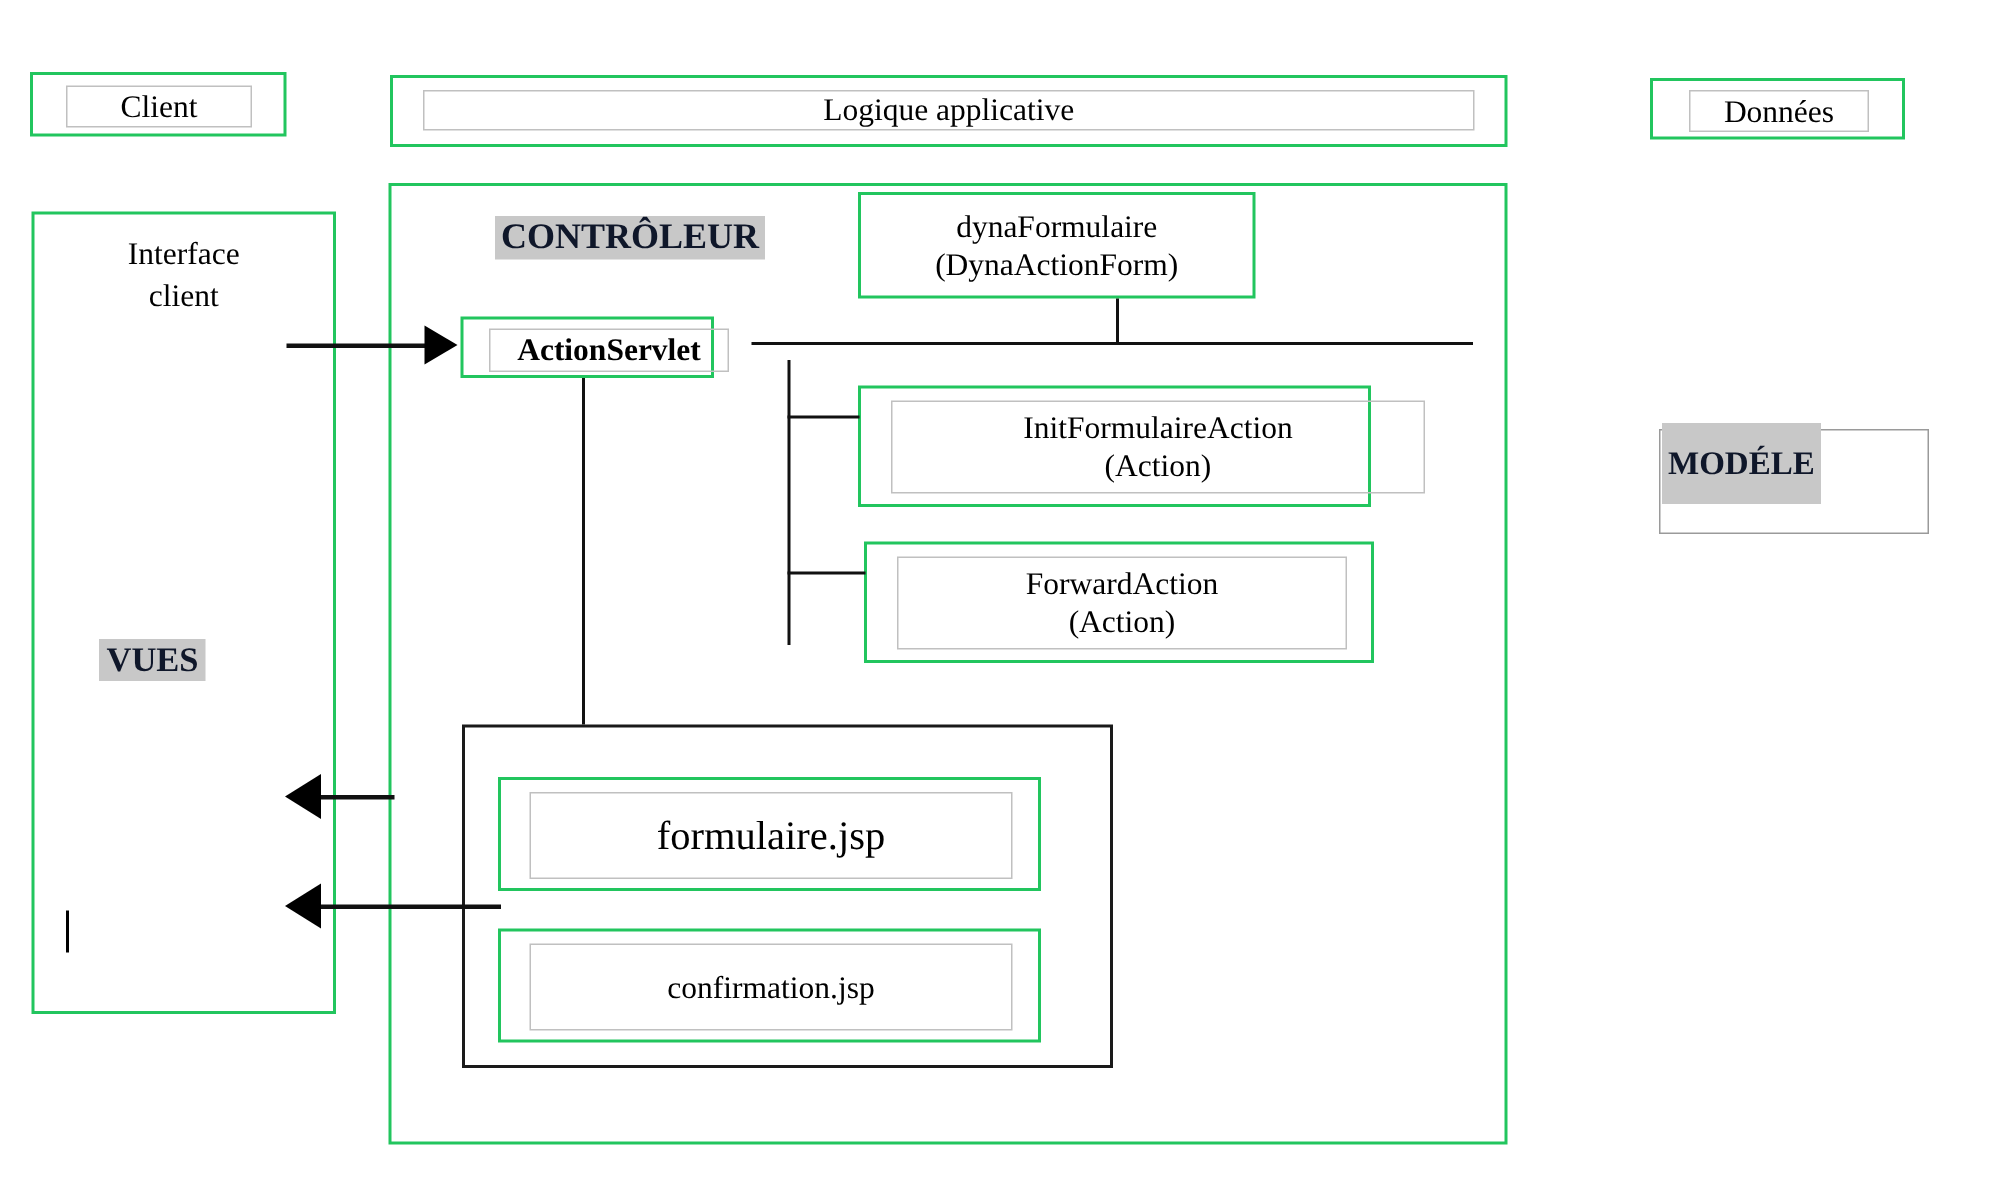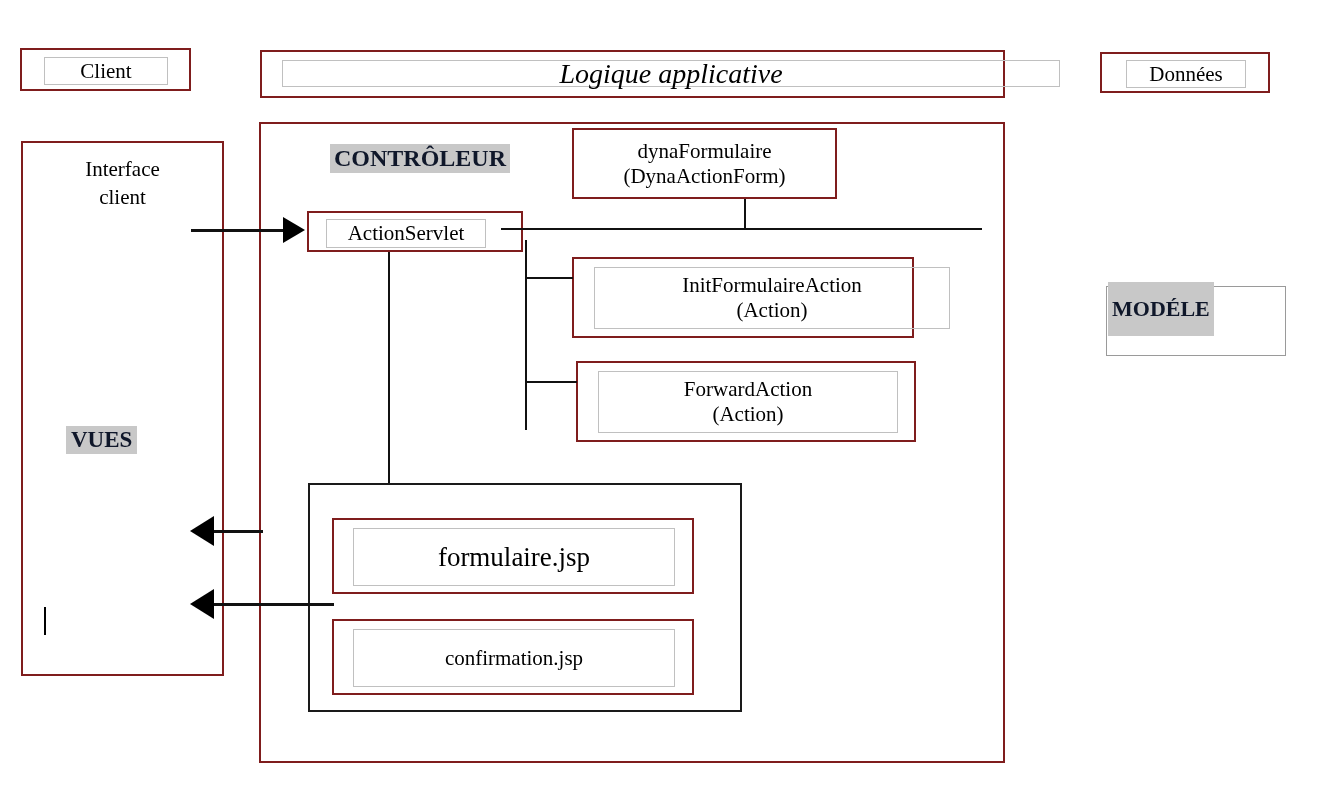--- a/index.html
+++ b/index.html
@@ -5,33 +5,33 @@
   html,body{margin:0;padding:0;background:#ffffff;}
   body{
     width:1334px;height:791px;position:relative;overflow:hidden;
     font-family:"Liberation Serif","DejaVu Serif",serif;
     color:#000000;
   }
   #stage{position:absolute;left:0;top:0;width:1334px;height:791px;}
 
   
   .box{position:absolute;box-sizing:border-box;background:#ffffff;}
-  .outer{border:2px solid #7f1d1d;}
+  .outer{border:2px solid #22c55e;}
   .outer-thin{border:1px solid #9a9a9a;}
   .inner{position:absolute;box-sizing:border-box;border:1px solid #c0c0c0;
          display:flex;align-items:center;justify-content:center;text-align:center;}
   .plain{display:flex;align-items:center;justify-content:center;text-align:center;}
   .lbl{line-height:1.18;white-space:pre-line;}
 
   
   #client-box{left:20px;top:48px;width:171px;height:43px;}
   #client-inner{left:22px;top:7px;width:124px;height:28px;font-size:21px;}
 
   #logic-box{left:260px;top:50px;width:745px;height:48px;}
-  #logic-inner{left:20px;top:8px;width:778px;height:27px;font-size:28px;font-style:italic;}
+  #logic-inner{left:20px;top:8px;width:701px;height:27px;font-size:21px;}
 
   #donnees-box{left:1100px;top:52px;width:170px;height:41px;}
   #donnees-inner{left:24px;top:6px;width:120px;height:28px;font-size:21px;}
 
   
   #app-container{left:259px;top:122px;width:746px;height:641px;}
   #client-panel{left:21px;top:141px;width:203px;height:535px;}
   #client-panel-title{position:absolute;left:0;top:12px;width:100%;
       text-align:center;font-size:21px;line-height:1.35;}
   #caret{position:absolute;left:44px;top:607px;width:0;height:28px;
@@ -40,21 +40,21 @@
   #modele-box{left:1106px;top:286px;width:180px;height:70px;}
 
   
   .hl{position:absolute;font-weight:bold;background:#c8c8c8;color:#0f172a;
       white-space:nowrap;}
   #controleur-label{left:330px;top:144px;font-size:24px;padding:1px 4px;}
   #vues-label{left:66px;top:426px;font-size:23px;padding:1px 5px;}
   #modele-label{left:1108px;top:282px;font-size:22px;padding:14px 4px;}
 
   
-  #actionservlet{left:307px;top:211px;width:216px;height:41px;}
+  #actionservlet{left:307px;top:211px;width:169px;height:41px;font-weight:bold;}
   #actionservlet-inner{left:17px;top:6px;width:160px;height:29px;font-size:21px;}
 
   #dynaform{left:572px;top:128px;width:265px;height:71px;font-size:21px;}
 
   #initaction{left:572px;top:257px;width:342px;height:81px;}
   #initaction-inner{left:20px;top:8px;width:356px;height:62px;font-size:21px;}
 
   #forwardaction{left:576px;top:361px;width:340px;height:81px;}
   #forwardaction-inner{left:20px;top:8px;width:300px;height:62px;font-size:21px;}
 

